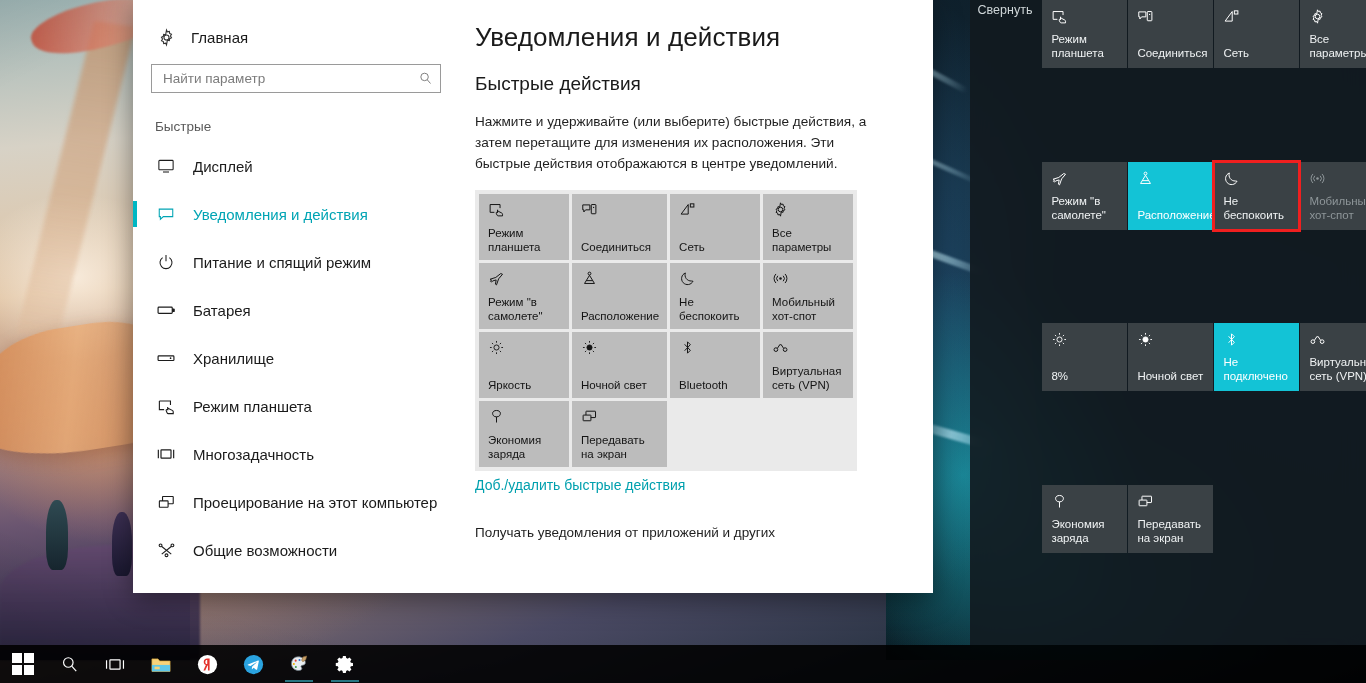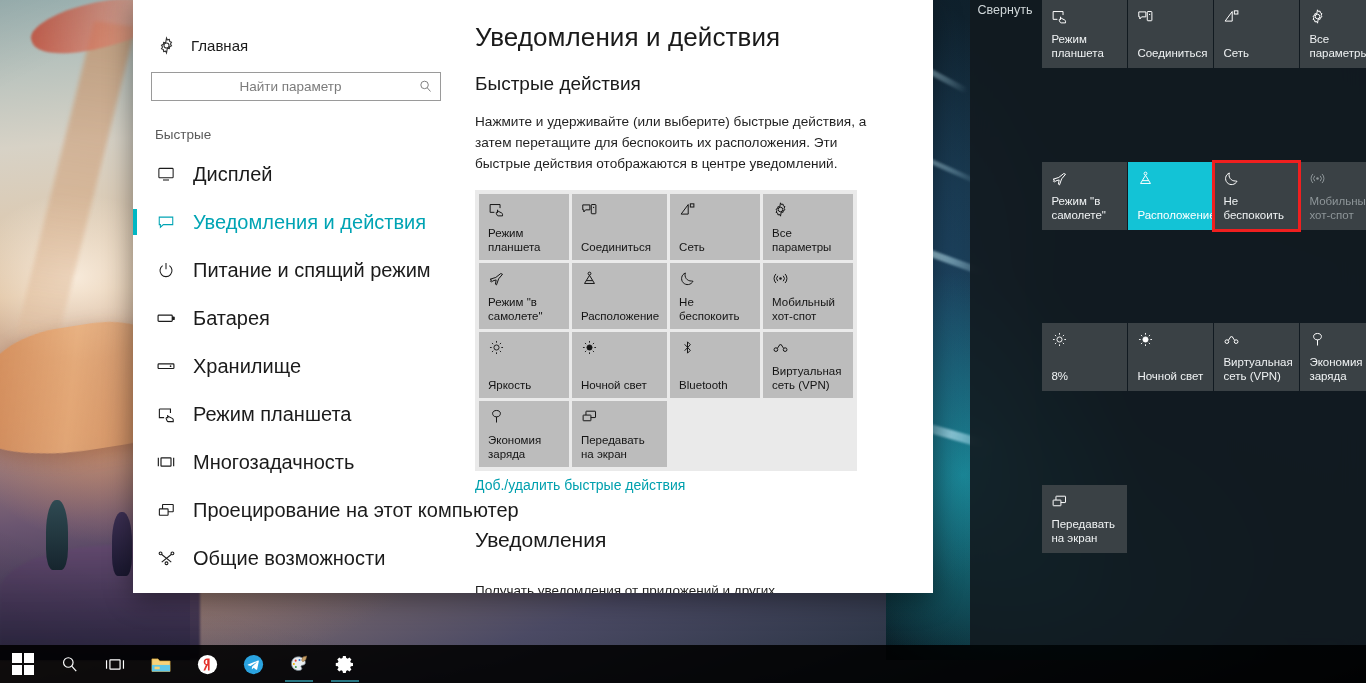--- a/index.html
+++ b/index.html
@@ -84,49 +84,49 @@
   }
 
   
   .settings-window {
     position: absolute; left: 133px; top: 0; width: 800px; height: 593px;
     background: #ffffff;
     display: flex;
     box-shadow: 0 6px 26px rgba(0,0,0,0.45);
     overflow: hidden;
   }
-  .sidebar { width: 330px; height: 100%; background: #fff; padding-top: 24px; flex: 0 0 330px; }
+  .sidebar { width: 330px; height: 100%; background: #fff; padding-top: 16px; flex: 0 0 330px; }
 
   .home-row {
     display: flex; align-items: center; gap: 14px;
     height: 42px; padding: 0 22px; cursor: default;
   }
   .home-row .ico { width: 22px; height: 22px; display: flex; align-items: center; justify-content: center; color: #333; }
   .home-label { font-size: 15px; color: #1a1a1a; }
 
   .search-wrap { padding: 6px 22px 0 18px; }
   .search-box {
     height: 29px; border: 1px solid #9a9a9a; background: #fff;
     display: flex; align-items: center; padding: 0 7px 0 11px;
   }
   .search-box input {
     flex: 1; border: none; outline: none; font-size: 13.5px;
-    color: #222; font-family: "Liberation Sans", sans-serif; background: transparent; text-align: center;
+    color: #222; font-family: "Liberation Sans", sans-serif; background: transparent;
   }
   .search-box input::placeholder { color: #7b7b7b; }
   .search-box .ico { color: #777; display: flex; align-items: center; }
 
   .group-title { font-size: 13.5px; color: #5a5a5a; padding: 26px 0 8px 22px; }
 
   .nav-item {
     display: flex; align-items: center; gap: 16px;
     height: 48px; padding-left: 22px; position: relative; cursor: default;
   }
   .nav-item .ico { width: 22px; height: 22px; display: flex; align-items: center; justify-content: center; color: #1c1c1c; flex: 0 0 22px; }
-  .nav-item .lbl { font-size: 20px; color: #1b1b1b; white-space: nowrap; }
+  .nav-item .lbl { font-size: 15px; color: #1b1b1b; white-space: nowrap; }
   .nav-item.active .lbl { color: #00a4b4; }
   .nav-item.active .ico { color: #00a4b4; }
   .nav-item.active::before {
     content: ""; position: absolute; left: 0; top: 11px;
     width: 4px; height: 26px; background: #00b7c3;
   }
 
   
   .main-pane { flex: 1; padding: 22px 26px 0 12px; overflow: hidden; }
   .page-title { font-size: 26px; font-weight: normal; color: #1a1a1a; letter-spacing: 0.1px; }
@@ -340,21 +340,21 @@
             <line x1="18" y1="7" x2="6" y2="16.5"></line>
         </svg>
       </span>
       <span class="lbl">Общие возможности</span>
     </div>
   </div>
 
   <div class="main-pane">
     <h1 class="page-title">Уведомления и действия</h1>
     <h2 class="section-head">Быстрые действия</h2>
-    <p class="body-text">Нажмите и удерживайте (или выберите) быстрые действия, а затем перетащите для беспокоить их расположения. Эти быстрые действия отображаются в центре уведомлений.</p>
+    <p class="body-text">Нажмите и удерживайте (или выберите) быстрые действия, а затем перетащите для изменения их расположения. Эти быстрые действия отображаются в центре уведомлений.</p>
 
     <div class="tile-grid-light">
       <div class="tile-l">
         <span class="t-ico">
           <svg width="17" height="17" viewBox="0 0 24 24" fill="none" stroke="currentColor" stroke-width="1.4">
               <path d="M3 5h14v5"></path>
               <path d="M3 5v11h6"></path>
               <path d="M13.5 12.5v3.5c0-1 .8-1.6 1.6-1.2l4.2 2.1c.8.4 1.2 1 1.2 1.8V21h-6.2c-.7 0-1.3-.5-1.6-1.2l-1.1-2.6c-.3-.8.3-1.5 1-1.3l.9.3z"></path>
             </svg>
         </span>
@@ -498,21 +498,20 @@
               <rect x="3" y="10" width="11" height="8" rx="0.6" fill="#bcbcbc"></rect>
             </svg>
         </span>
         <span class="t-lbl">Передавать на экран</span>
       </div>
       <div class="tile-l empty"></div>
       <div class="tile-l empty"></div>
     </div>
 
     <a class="link-quick">Доб./удалить быстрые действия</a>
-    <h2 class="section-head-2">Уведомления</h2>
     <div class="cut-text">Получать уведомления от приложений и других</div>
   </div>
 </div>
 
 <div class="action-center">
   <div class="collapse-row">
     <span class="collapse-label">Свернуть</span>
   </div>
 
   <div class="ac-grid">
@@ -621,20 +620,28 @@
               <line x1="18.8" y1="12" x2="21.2" y2="12"></line>
               <line x1="5.6" y1="5.6" x2="7.3" y2="7.3"></line>
               <line x1="16.7" y1="16.7" x2="18.4" y2="18.4"></line>
               <line x1="5.6" y1="18.4" x2="7.3" y2="16.7"></line>
               <line x1="16.7" y1="7.3" x2="18.4" y2="5.6"></line>
             </g>
           </svg>
       </span>
       <span class="t-lbl">Ночной свет</span>
     </div>
+    <div class="tile-d on">
+      <span class="t-ico">
+        <svg width="17" height="17" viewBox="0 0 24 24" fill="none" stroke="currentColor" stroke-width="1.4">
+            <path d="M8 7.5L16 16l-4 4V4l4 4-8 8.5"></path>
+          </svg>
+      </span>
+      <span class="t-lbl">Не подключено</span>
+    </div>
     <div class="tile-d">
       <span class="t-ico">
         <svg width="17" height="17" viewBox="0 0 24 24" fill="none" stroke="currentColor" stroke-width="1.4">
             <circle cx="5.5" cy="15" r="2.6"></circle>
             <circle cx="18.5" cy="15" r="2.6"></circle>
             <path d="M7.6 13.2L11 8M16.4 13.2L13 8"></path>
             <path d="M10.5 8.6c.6-.9 2.4-.9 3 0"></path>
           </svg>
       </span>
       <span class="t-lbl">Виртуальная сеть (VPN)</span>

